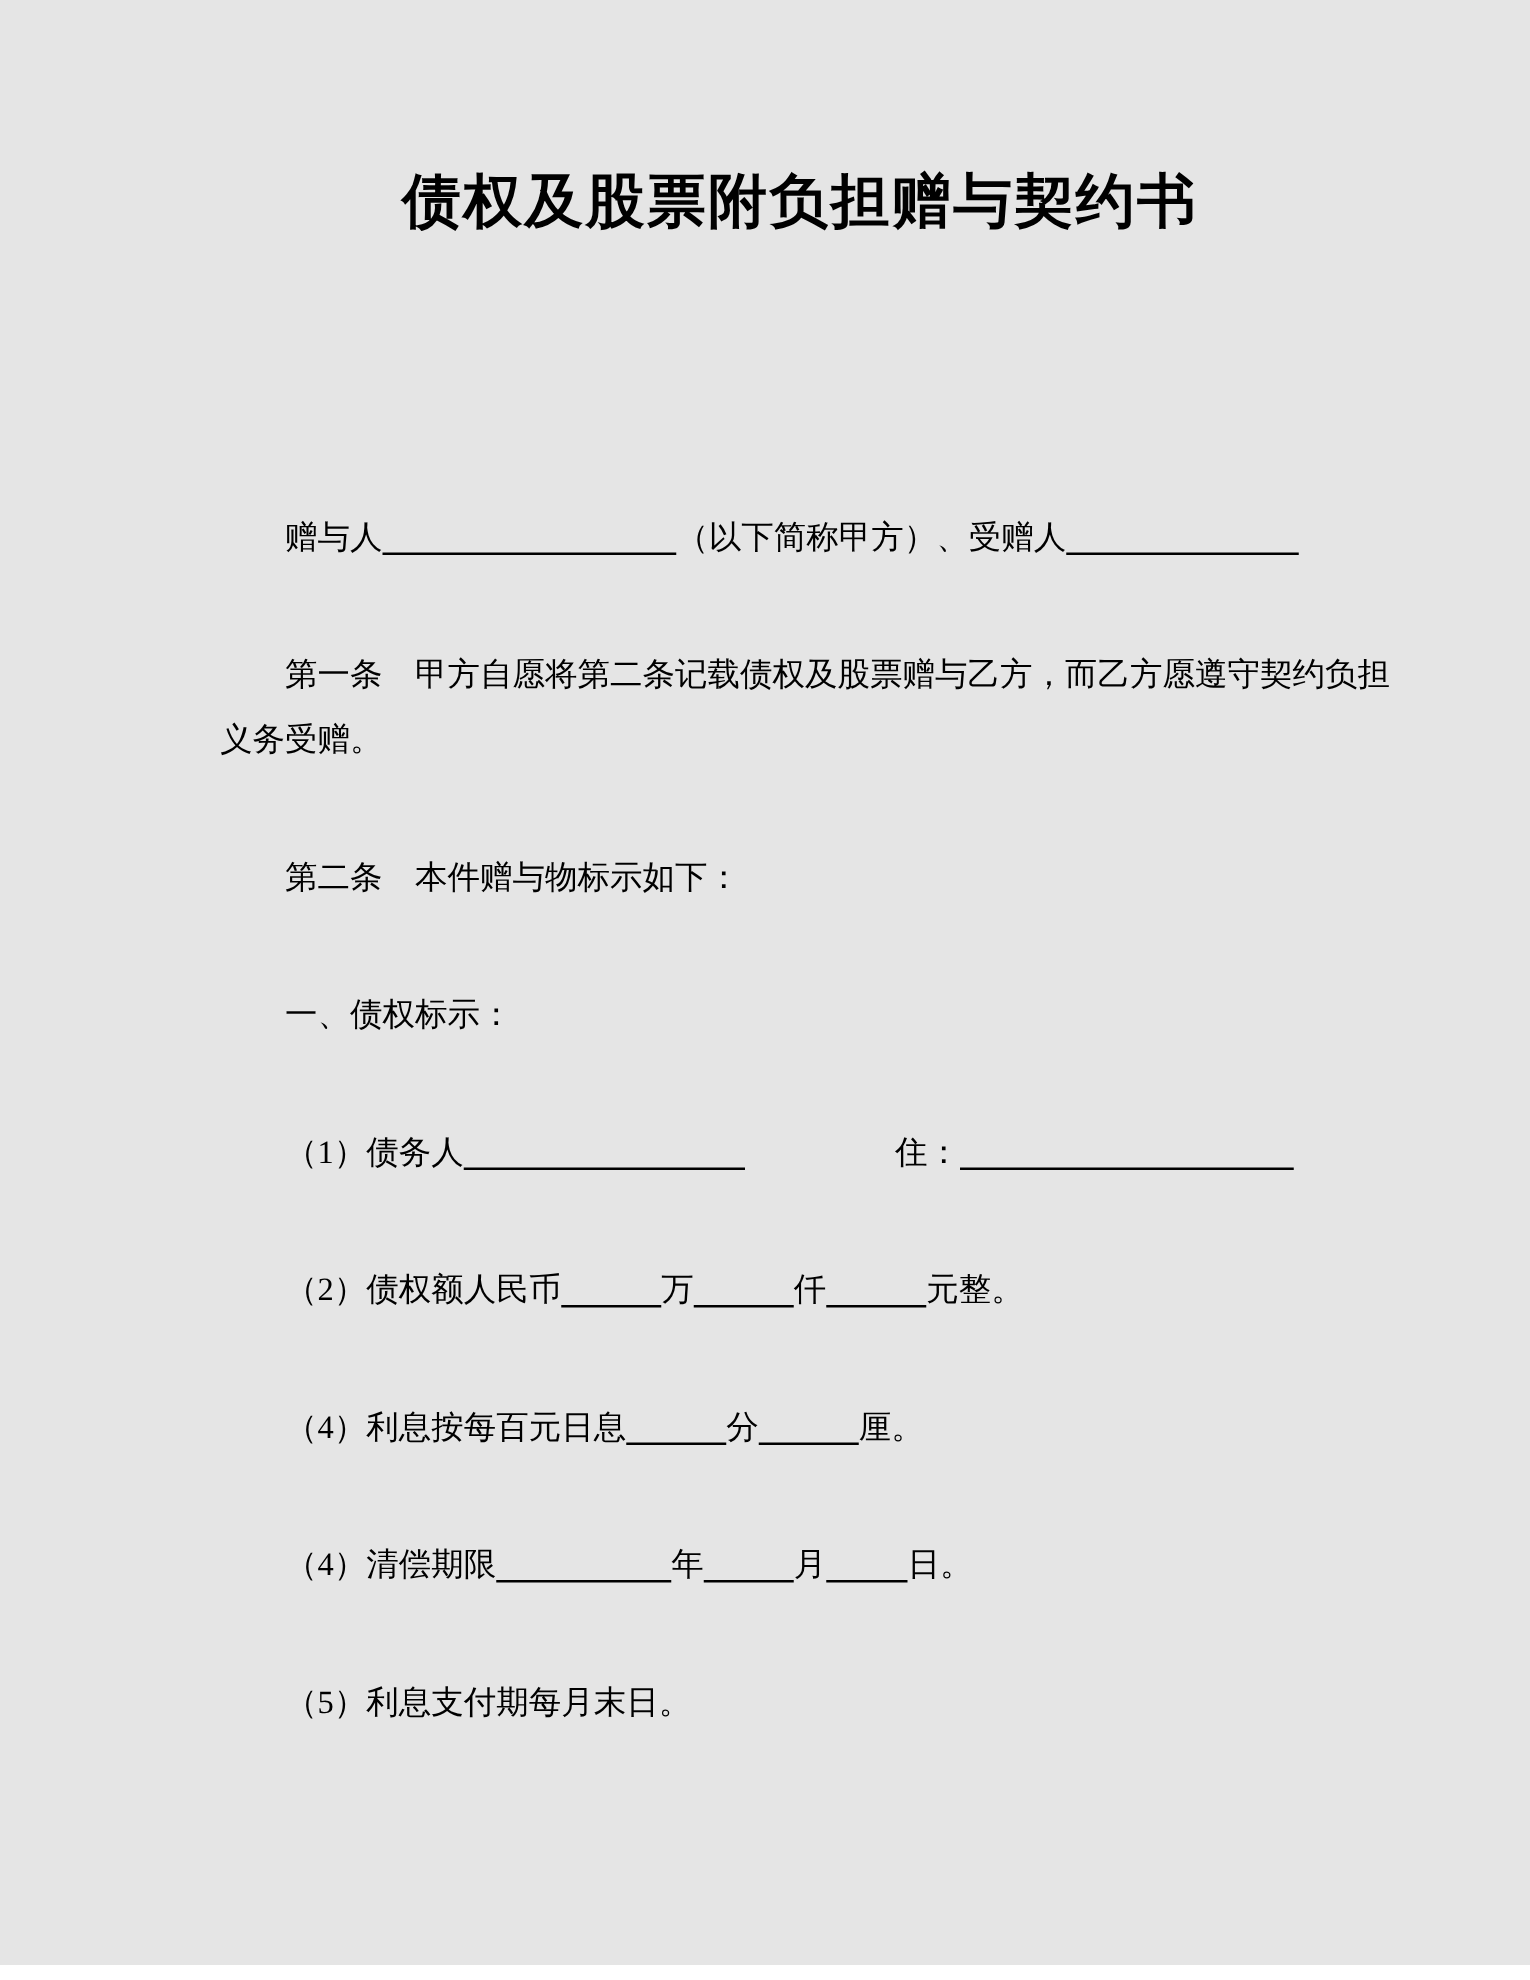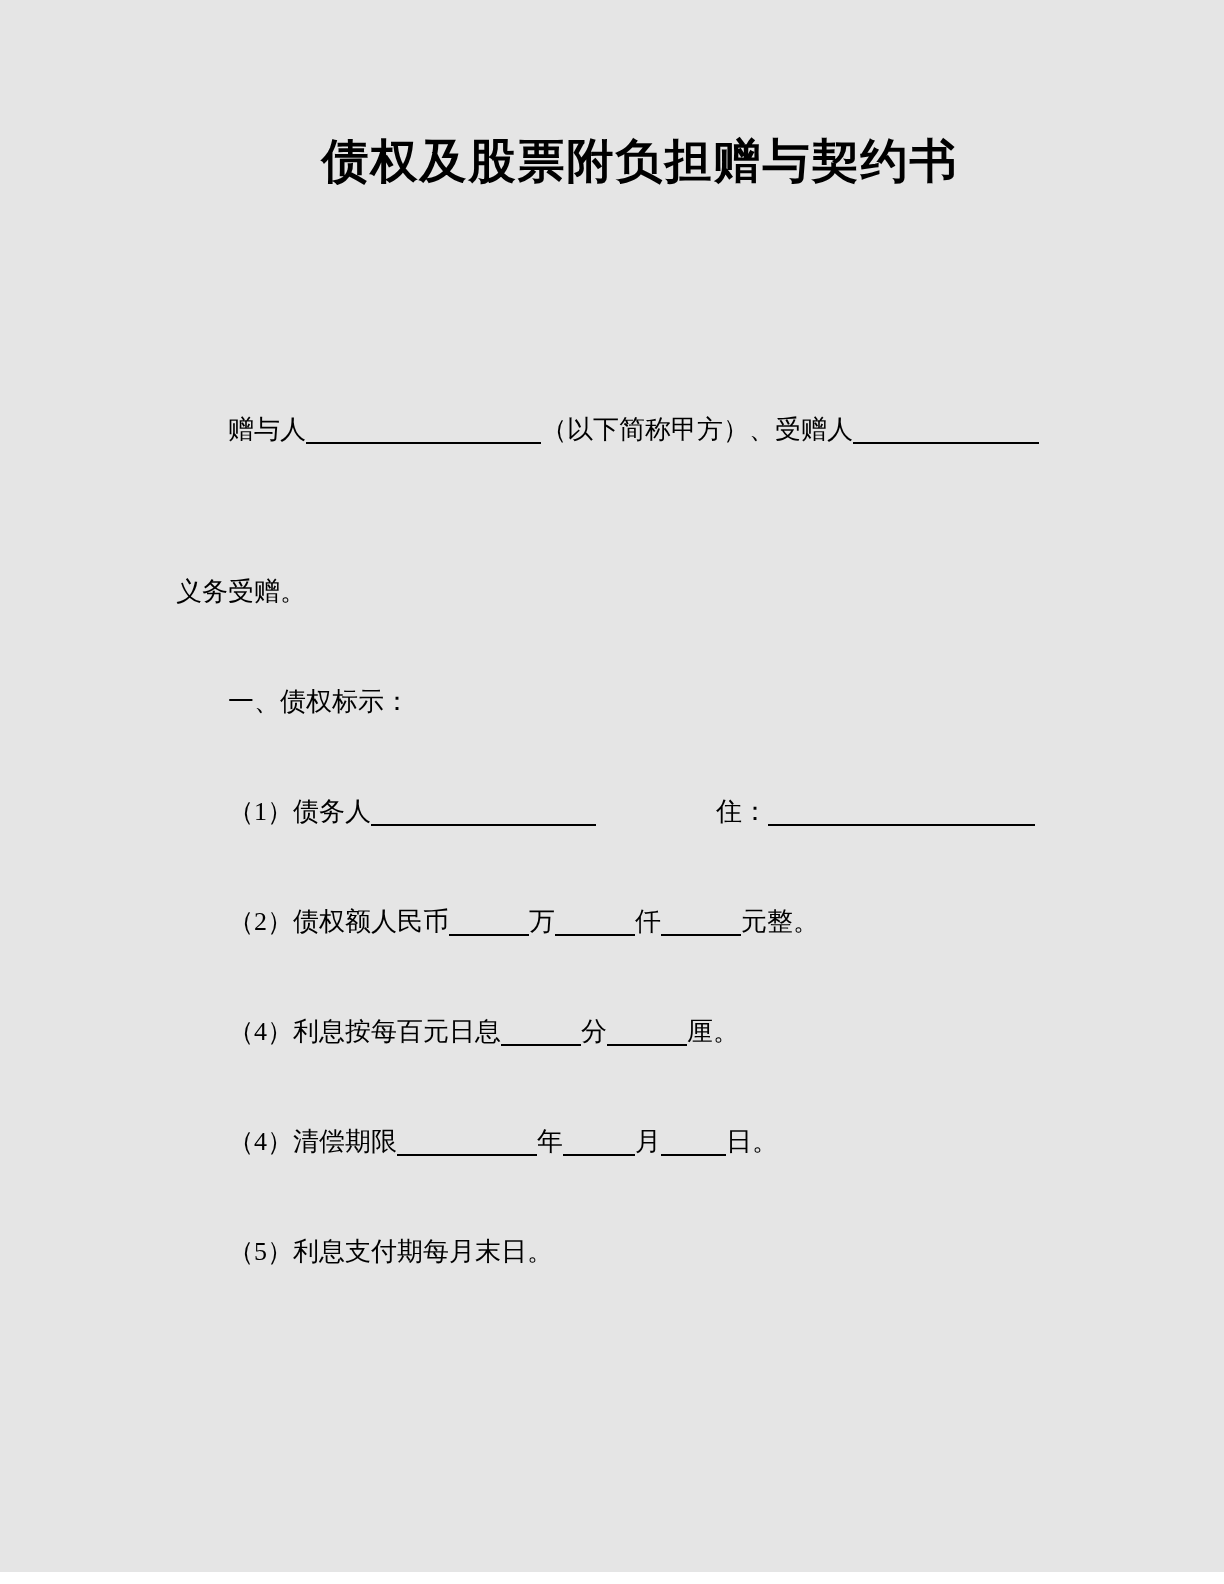--- a/index.html
+++ b/index.html
@@ -63,22 +63,23 @@
 </head>
 <body>
 
 <div class="page">
   <div class="doc">
 
     <h1 class="title">债权及股票附负担赠与契约书</h1>
 
     <p class="para first-para"><span>赠与人</span><span class="blank w235"></span><span>（以下简称甲方）、受赠人</span><span class="blank w186"></span><br></p>
 
-    <p class="para"><br><span>义务受赠。</span></p>
+    <p class="para"><span>第一条　甲方自愿将第二条记载债权及股票赠与乙方，而乙方愿遵守契约负担</span><br><span>义务受赠。</span></p>
 
+    <p class="para"><span>第二条　本件赠与物标示如下：</span></p>
 
     <p class="para"><span>一、债权标示：</span></p>
 
     <p class="para"><span>（1）债务人</span><span class="blank w225"></span><span class="gap120"></span><span>住：</span><span class="blank w267"></span></p>
 
     <p class="para"><span>（2）债权额人民币</span><span class="blank w80"></span><span>万</span><span class="blank w80"></span><span>仟</span><span class="blank w80"></span><span>元整。</span></p>
 
     <p class="para"><span>（4）利息按每百元日息</span><span class="blank w80"></span><span>分</span><span class="blank w80"></span><span>厘。</span></p>
 
     <p class="para"><span>（4）清偿期限</span><span class="blank w140"></span><span>年</span><span class="blank w72"></span><span>月</span><span class="blank w65"></span><span>日。</span></p>

